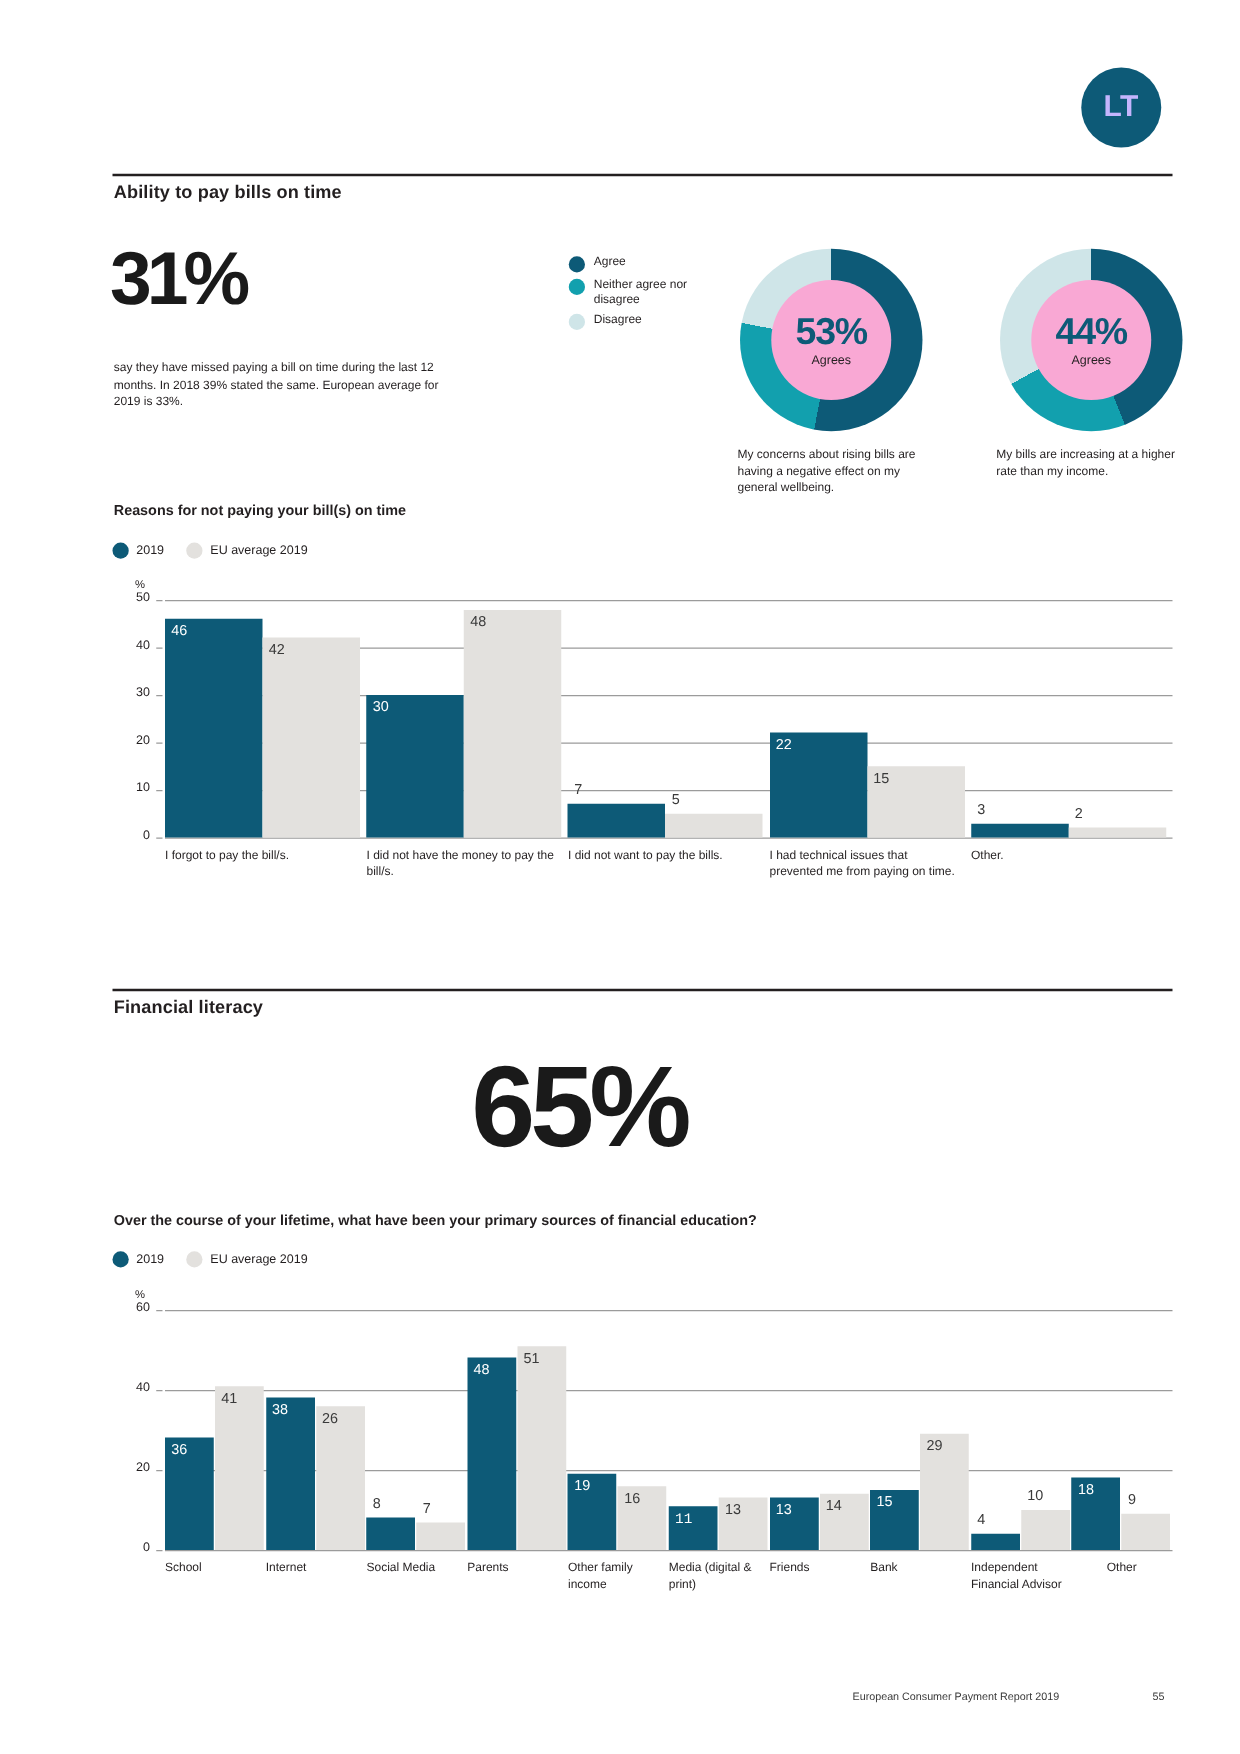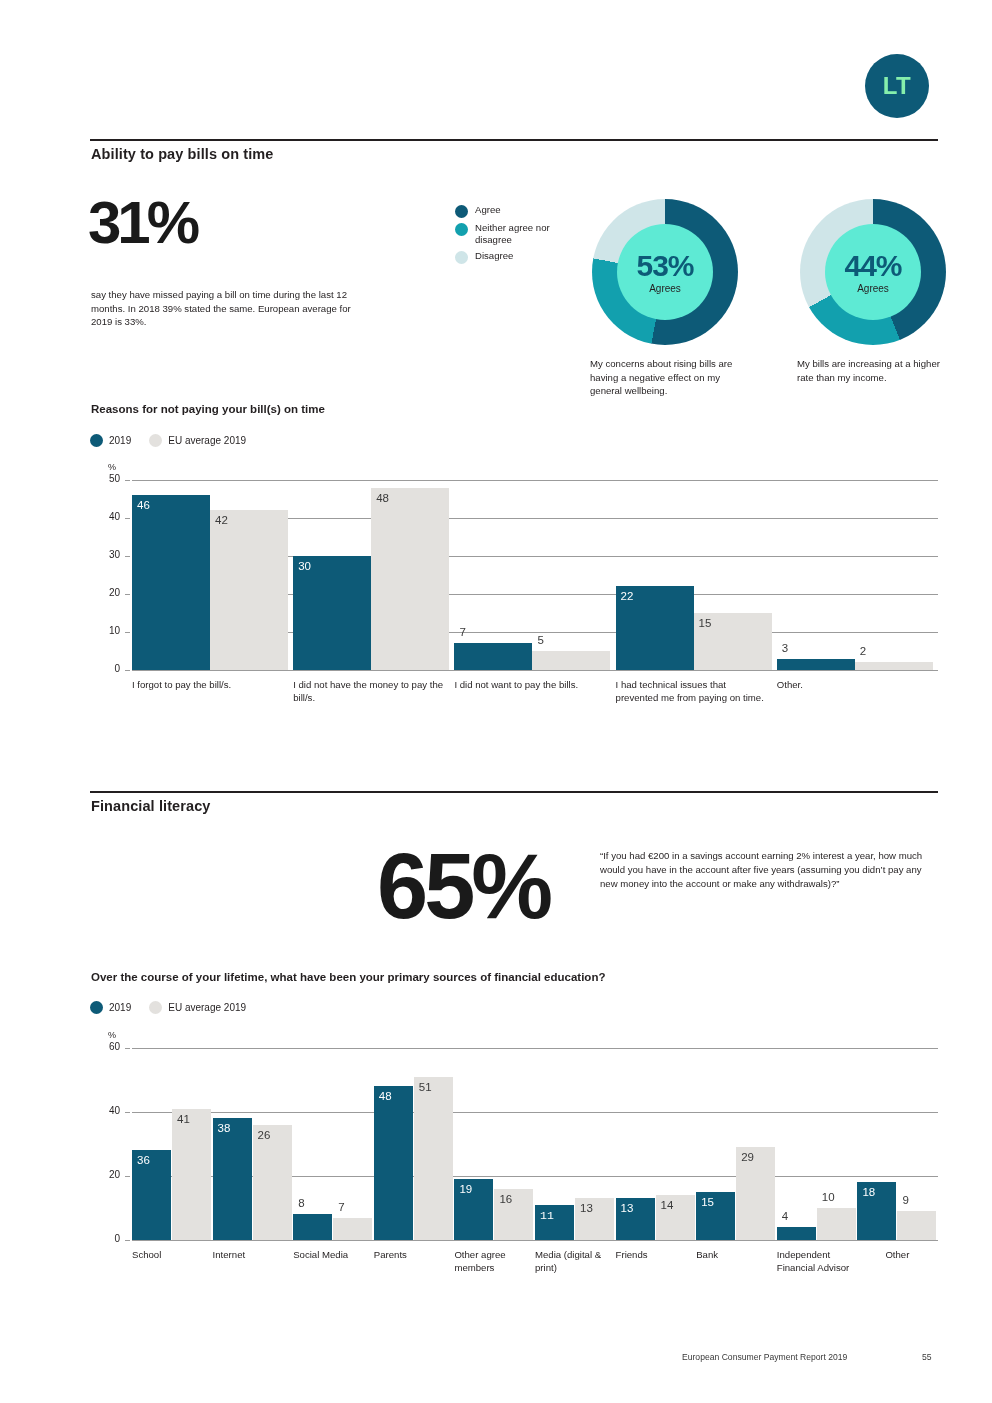--- a/index.html
+++ b/index.html
@@ -9,21 +9,21 @@
     font-family: "Liberation Sans", sans-serif;
     color: #231f20;
     overflow: hidden;
   }
   .page { position: relative; width: 992px; height: 1403px; }
 
   
   .lt-badge {
     position: absolute; left: 865px; top: 54px;
     width: 64px; height: 64px; border-radius: 50%;
-    background: #0d5a77; color: #86efac;
+    background: #0d5a77; color: #c4b5fd;
     display: flex; align-items: center; justify-content: center;
     font-size: 24px; font-weight: 700; letter-spacing: .5px;
   }
 
   
   .rule { position: absolute; left: 90px; width: 848px; height: 2px; background: #231f20; }
   .rule.r1 { top: 139px; }
   .rule.r2 { top: 791px; }
 
   .sec-title {
@@ -52,21 +52,21 @@
   .dlegend .dot { width: 13px; height: 13px; border-radius: 50%; flex: 0 0 13px; margin-right: 7px; margin-top: 1px;}
   .dlegend .txt { font-size: 9.6px; line-height: 1.25; color: #231f20; }
 
   
   .donut { position: absolute; width: 146px; height: 146px; }
   .donut.d1 { left: 592px; top: 199px; }
   .donut.d2 { left: 800px; top: 199px; }
   .donut .hole {
     position: absolute; left: 50%; top: 50%;
     transform: translate(-50%,-50%);
-    width: 96px; height: 96px; border-radius: 50%; background: #5eead4;
+    width: 96px; height: 96px; border-radius: 50%; background: #f9a8d4;
     display: flex; flex-direction: column; align-items: center; justify-content: center;
   }
   .donut .pct { font-size: 30px; font-weight: 800; color: #0d5a77; letter-spacing: -1px; line-height: 1;}
   .donut .sub { font-size: 10px; color: #231f20; margin-top: 2px; }
   .donut-cap {
     position: absolute; font-size: 9.6px; line-height: 1.42; width: 160px; color: #231f20;
   }
   .donut-cap.c1 { left: 590px; top: 357px; }
   .donut-cap.c2 { left: 797px; top: 357px; }
 
@@ -220,21 +220,20 @@
       <div class="vlab outside" style="left: 691.8px; top: 183.6px;">3</div>
       <div class="bar b" style="left: 764.8px; top: 204.4px; width: 78px; height: 7.6px;"></div>
       <div class="vlab outside" style="left: 769.8px; top: 187.4px;">2</div>
       <div class="xlab" style="left: 686.8px; top: 221px; width: 155.2px;">Other.</div>
     </div>
 
   <div class="rule r2"></div>
   <div class="sec-title s2">Financial literacy</div>
 
   <div class="bigstat s65">65%</div>
-  <div class="fl-quote">“If you had €200 in a savings account earning 2% interest a year, how much would you have in the account after five years (assuming you didn’t pay any new money into the account or make any withdrawals)?”</div>
 
   <div class="chart-head h2">Over the course of your lifetime, what have been your primary sources of financial education?</div>
   <div class="blegend l2">
     <div class="item">
       <span class="dot" style="background:#0d5a77"></span>
       <span class="lab">2019</span>
     </div>
     <div class="item" style="margin-left:10px">
       <span class="dot" style="background:#e3e1de"></span>
       <span class="lab">EU average 2019</span>
@@ -271,21 +270,21 @@
       <div class="xlab" style="left: 203.2px; top: 223px; width: 74.6px;">Social Media</div>
       <div class="bar a" style="left: 283.8px; top: 60.4px; width: 39px; height: 153.6px;"></div>
       <div class="vlab inside" style="left: 288.8px; top: 64.4px;">48</div>
       <div class="bar b" style="left: 323.8px; top: 50.8px; width: 39px; height: 163.2px;"></div>
       <div class="vlab outside" style="left: 328.8px; top: 54.8px;">51</div>
       <div class="xlab" style="left: 283.8px; top: 223px; width: 74.6px;">Parents</div>
       <div class="bar a" style="left: 364.4px; top: 153.2px; width: 39px; height: 60.8px;"></div>
       <div class="vlab inside" style="left: 369.4px; top: 157.2px;">19</div>
       <div class="bar b" style="left: 404.4px; top: 162.8px; width: 39px; height: 51.2px;"></div>
       <div class="vlab outside" style="left: 409.4px; top: 166.8px;">16</div>
-      <div class="xlab" style="left: 364.4px; top: 223px; width: 74.6px;">Other agree members</div>
+      <div class="xlab" style="left: 364.4px; top: 223px; width: 74.6px;">Other family income</div>
       <div class="bar a" style="left: 445px; top: 178.8px; width: 39px; height: 35.2px;"></div>
       <div class="vlab inside" style="left: 450px; top: 182.8px; font-family: Liberation Mono, monospace;">11</div>
       <div class="bar b" style="left: 485px; top: 172.4px; width: 39px; height: 41.6px;"></div>
       <div class="vlab outside" style="left: 490px; top: 176.4px;">13</div>
       <div class="xlab" style="left: 445px; top: 223px; width: 74.6px;">Media (digital &amp; print)</div>
       <div class="bar a" style="left: 525.6px; top: 172.4px; width: 39px; height: 41.6px;"></div>
       <div class="vlab inside" style="left: 530.6px; top: 176.4px;">13</div>
       <div class="bar b" style="left: 565.6px; top: 169.2px; width: 39px; height: 44.8px;"></div>
       <div class="vlab outside" style="left: 570.6px; top: 173.2px;">14</div>
       <div class="xlab" style="left: 525.6px; top: 223px; width: 74.6px;">Friends</div>

